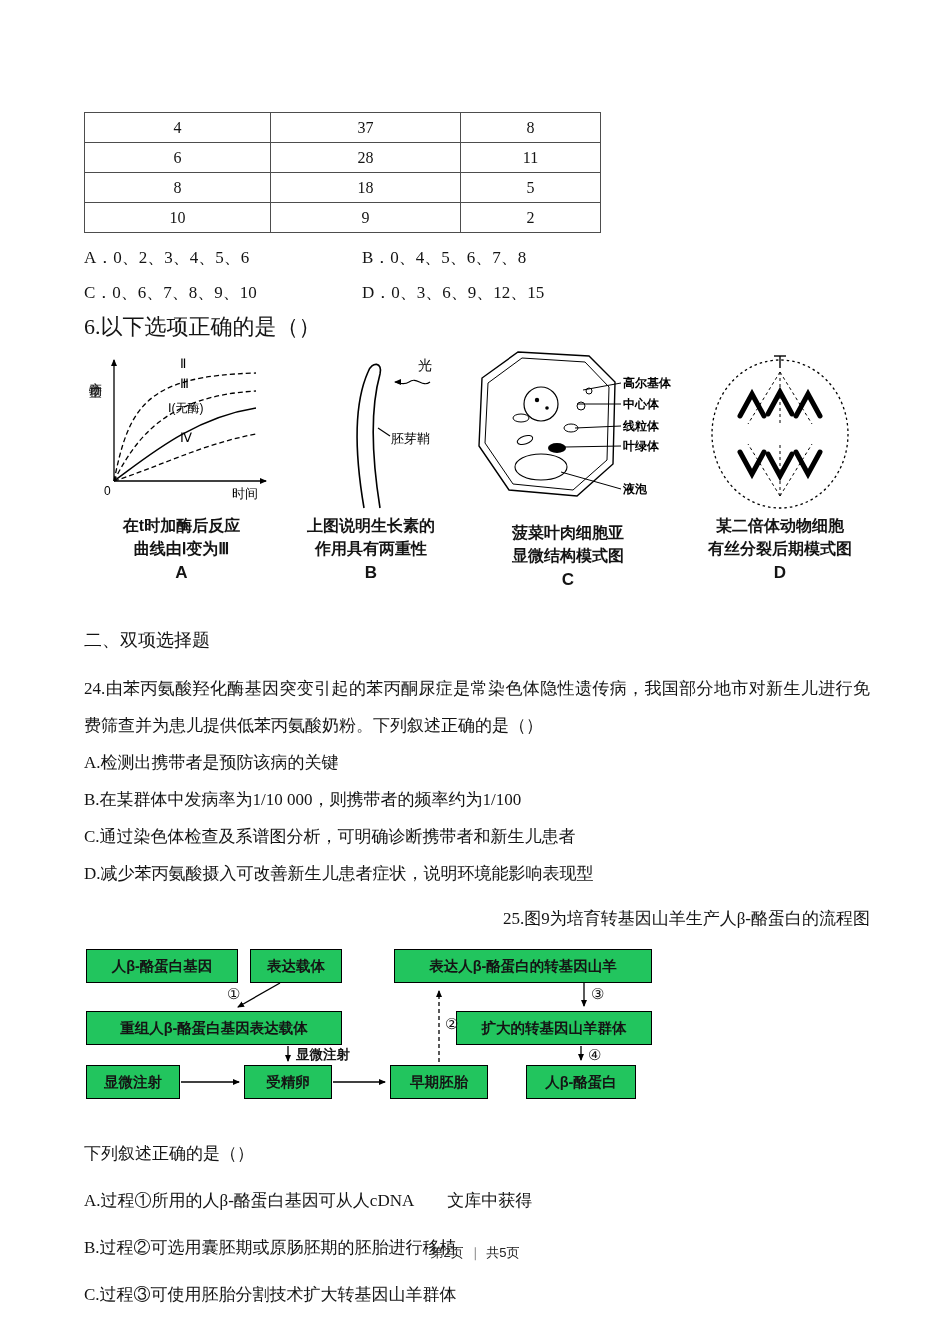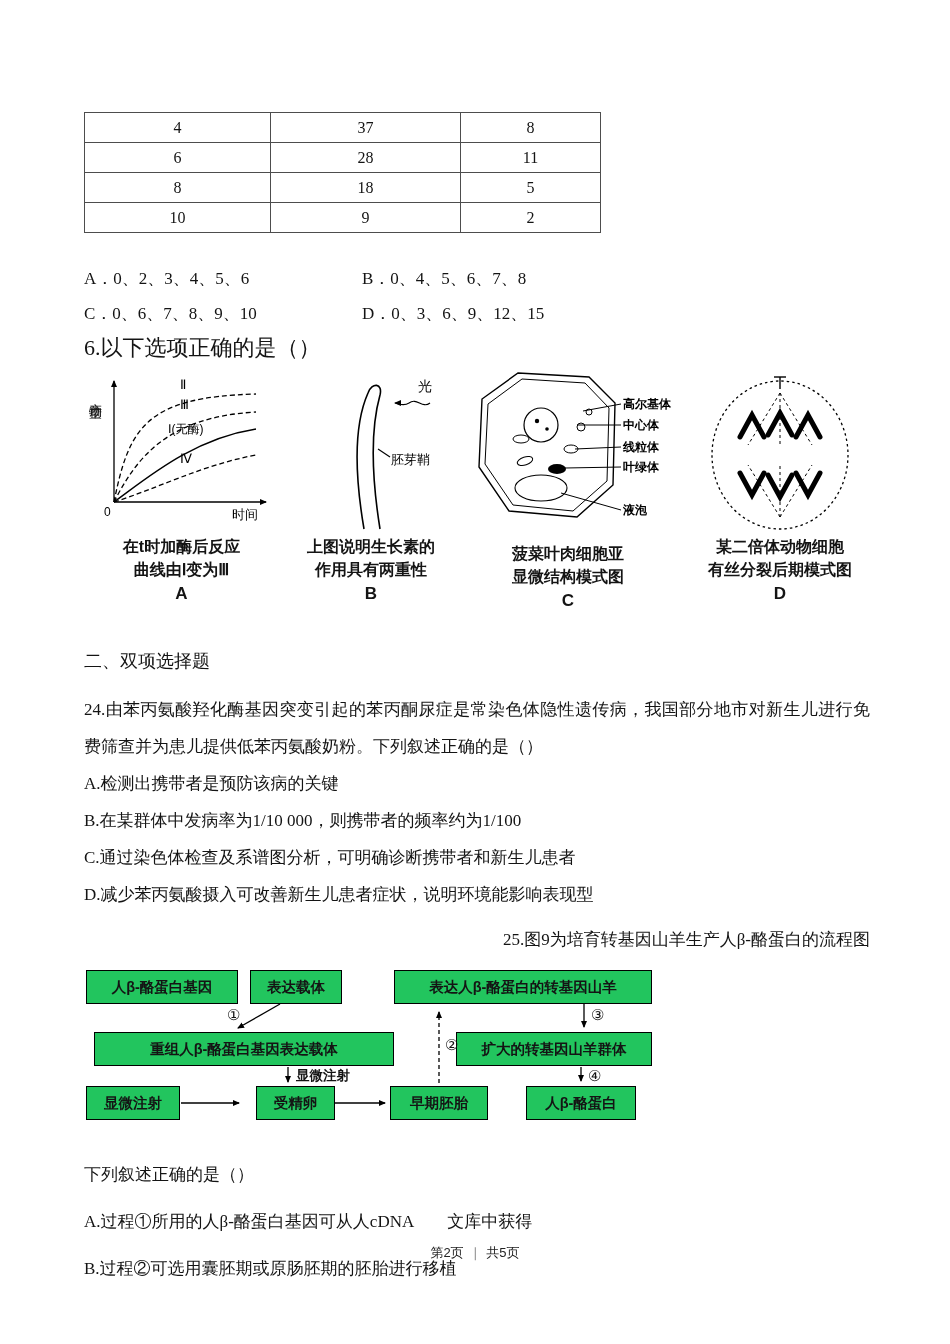--- a/index.html
+++ b/index.html
@@ -5,21 +5,21 @@
   html,body { margin:0; padding:0; background:#fff; }
   .page { position:relative; width:950px; height:1344px; background:#fff; overflow:hidden;
           font-family:"Liberation Serif","DejaVu Serif",serif; color:#141414; }
   .content { padding:112px 80px 0 84px; }
 
   table.qtable { border-collapse:collapse; table-layout:fixed; width:516px; }
   table.qtable td { border:1px solid #4d4d4d; text-align:center; vertical-align:middle;
                     font-size:16px; height:29px; padding:0; }
 
   .optrow { display:flex; margin-top:9px; }
-  .optrow.first { margin-top:33px; }
+  .optrow.first { margin-top:12px; }
   .opt { font-size:17px; line-height:26px; }
   .wA { width:278px; }
 
   .qstem { font-size:22px; line-height:26px; margin-top:8px; }
 
   .figrow { display:flex; justify-content:space-between; width:786px; margin-top:6px; }
   .fig { text-align:center; flex:0 0 auto; }
   .figdraw { position:relative; margin:0 auto; }
   .figcap { font-size:16px; font-weight:600; line-height:23px; font-family:"Liberation Sans",sans-serif; }
   .figletter { font-size:17px; font-weight:700; margin-top:3px; font-family:"Liberation Sans",sans-serif; }
@@ -218,35 +218,36 @@
         <line x1="97" y1="135" x2="155" y2="135" stroke="#000" stroke-width="1.3" marker-end="url(#arr)"></line>
         <line x1="249" y1="135" x2="301" y2="135" stroke="#000" stroke-width="1.3" marker-end="url(#arr)"></line>
         <line x1="355" y1="115" x2="355" y2="44" stroke="#000" stroke-width="1.3" stroke-dasharray="4,3" marker-end="url(#arr)"></line>
         <line x1="500" y1="35" x2="500" y2="59" stroke="#000" stroke-width="1.3" marker-end="url(#arr)"></line>
         <line x1="497" y1="99" x2="497" y2="113" stroke="#000" stroke-width="1.3" marker-end="url(#arr)"></line>
       </svg>
 
       <div class="fbox" style="left:2px;top:2px;width:152px">人β-酪蛋白基因</div>
       <div class="fbox" style="left:166px;top:2px;width:92px">表达载体</div>
       <div class="fbox" style="left:310px;top:2px;width:258px">表达人β-酪蛋白的转基因山羊</div>
-      <div class="fbox" style="left:10px;top:64px;width:300px">重组人β-酪蛋白基因表达载体</div>
+      <div class="fbox" style="left:2px;top:64px;width:256px">重组人β-酪蛋白基因表达载体</div>
       <div class="fbox" style="left:372px;top:64px;width:196px">扩大的转基因山羊群体</div>
       <div class="fbox" style="left:2px;top:118px;width:94px">显微注射</div>
-      <div class="fbox" style="left:172px;top:118px;width:79px">受精卵</div>
+      <div class="fbox" style="left:160px;top:118px;width:88px">受精卵</div>
       <div class="fbox" style="left:306px;top:118px;width:98px">早期胚胎</div>
       <div class="fbox" style="left:442px;top:118px;width:110px">人β-酪蛋白</div>
 
       <span class="fnum" style="left:143px;top:38px">①</span>
       <span class="fnum" style="left:361px;top:68px">②</span>
       <span class="fnum" style="left:507px;top:38px">③</span>
       <span class="fnum" style="left:504px;top:99px">④</span>
       <span class="flabel" style="left:212px;top:99px">显微注射</span>
     </div>
 
     <div class="stem2">下列叙述正确的是（）</div>
     <div class="optline25">A.过程①所用的人β-酪蛋白基因可从人cDNA　　文库中获得</div>
     <div class="optline25">B.过程②可选用囊胚期或原肠胚期的胚胎进行移植</div>
+    <div class="optline25">C.过程③可使用胚胎分割技术扩大转基因山羊群体</div>
   </div>
 
   <div class="footer">
     <span>第2页</span><span class="sep">｜</span><span>共5页</span>
   </div>
 </div>
 
 </body></html>

